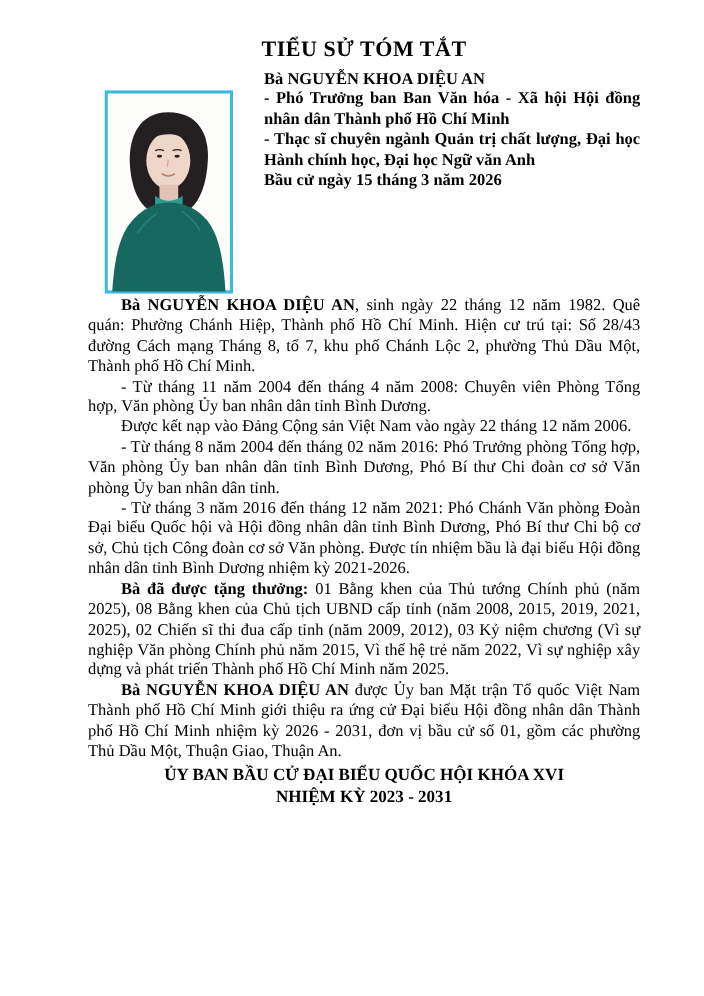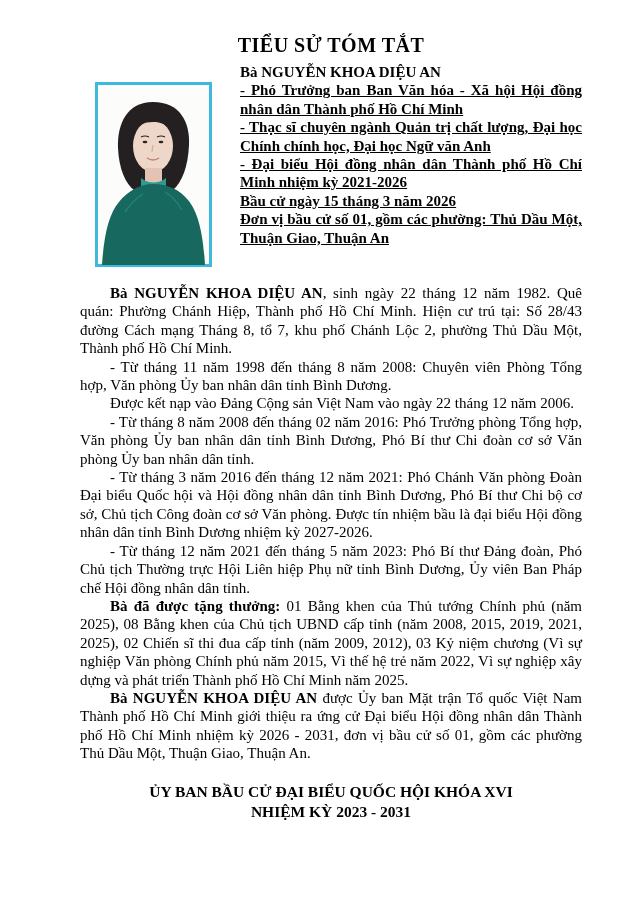--- a/index.html
+++ b/index.html
@@ -10,28 +10,28 @@
   }
   .title {
     margin:0 0 6px 0; font-size:20px; font-weight:bold;
     text-align:center; letter-spacing:0.5px;
   }
   .top { display:flex; align-items:flex-start; }
   .photo-wrap { flex:0 0 auto; margin:19px 28px 0 15px; line-height:0; }
   .info-col { flex:1 1 auto; min-width:0; }
   .info-col p { margin:0; font-weight:bold; font-size:15px; line-height:18.4px; }
   .name { text-align:left; }
-  .info-line { text-align:justify;text-decoration:underline; }
-  .body-block { margin-top:17px; }
+  .info-line { text-align:justify; }
+  .body-block { margin-top:2px; }
   .para {
     margin:0; font-size:15px; line-height:18.4px;
     text-align:justify; text-indent:30px;
   }
   .bold { font-weight:bold; }
-  .footer { margin-top:19px; text-align:center; font-weight:bold; }
+  .footer { margin-top:3px; text-align:center; font-weight:bold; }
   .footer p { margin:0; font-size:15.5px; line-height:20px; }
 </style>
 </head>
 <body>
 
 <div class="doc">
 
   <h1 class="title">TIỂU SỬ TÓM TẮT</h1>
 
   <div class="top">
@@ -53,36 +53,33 @@
         <rect x="50" y="86" width="17" height="22" fill="#e3c4b4"></rect>
         <path d="M46 96 C54 102 63 102 71 96 L71 105 C63 111 54 111 46 105 Z" fill="#2e9a90"></path>
         <path d="M58 102 C44 102 32 110 24 120 C14 132 9 152 7 183 L110 183 C108 150 103 130 93 118 C85 108 73 102 58 102 Z" fill="#17685e"></path>
         <path d="M30 130 Q38 118 48 112 M87 128 Q80 116 70 110" stroke="#2e9a90" stroke-width="1.4" fill="none" opacity="0.55"></path>
       </svg>
     </div>
 
     <div class="info-col">
       <p class="name">Bà NGUYỄN KHOA DIỆU AN</p>
       <p class="info-line">- Phó Trưởng ban Ban Văn hóa - Xã hội Hội đồng nhân dân Thành phố Hồ Chí Minh</p>
-      <p class="info-line">- Thạc sĩ chuyên ngành Quản trị chất lượng, Đại học Chính chính học, Đại học Ngữ văn Anh</p>
-      <p class="info-line">- Đại biểu Hội đồng nhân dân Thành phố Hồ Chí Minh nhiệm kỳ 2021-2026</p>
+      <p class="info-line">- Thạc sĩ chuyên ngành Quản trị chất lượng, Đại học Hành chính học, Đại học Ngữ văn Anh</p>
       <p class="info-line">Bầu cử ngày 15 tháng 3 năm 2026</p>
-      <p class="info-line">Đơn vị bầu cử số 01, gồm các phường: Thủ Dầu Một, Thuận Giao, Thuận An</p>
     </div>
   </div>
 
   <div class="body-block">
     <p class="para"><span class="bold">Bà NGUYỄN KHOA DIỆU AN</span><span>, sinh ngày 22 tháng 12 năm 1982. Quê quán: Phường Chánh Hiệp, Thành phố Hồ Chí Minh. Hiện cư trú tại: Số 28/43 đường Cách mạng Tháng 8, tổ 7, khu phố Chánh Lộc 2, phường Thủ Dầu Một, Thành phố Hồ Chí Minh.</span></p>
 
 
-    <p class="para">- Từ tháng 11 năm 1998 đến tháng 8 năm 2008: Chuyên viên Phòng Tổng hợp, Văn phòng Ủy ban nhân dân tỉnh Bình Dương.</p>
+    <p class="para">- Từ tháng 11 năm 2004 đến tháng 4 năm 2008: Chuyên viên Phòng Tổng hợp, Văn phòng Ủy ban nhân dân tỉnh Bình Dương.</p>
     <p class="para">Được kết nạp vào Đảng Cộng sản Việt Nam vào ngày 22 tháng 12 năm 2006.</p>
-    <p class="para">- Từ tháng 8 năm 2008 đến tháng 02 năm 2016: Phó Trưởng phòng Tổng hợp, Văn phòng Ủy ban nhân dân tỉnh Bình Dương, Phó Bí thư Chi đoàn cơ sở Văn phòng Ủy ban nhân dân tỉnh.</p>
-    <p class="para">- Từ tháng 3 năm 2016 đến tháng 12 năm 2021: Phó Chánh Văn phòng Đoàn Đại biểu Quốc hội và Hội đồng nhân dân tỉnh Bình Dương, Phó Bí thư Chi bộ cơ sở, Chủ tịch Công đoàn cơ sở Văn phòng. Được tín nhiệm bầu là đại biểu Hội đồng nhân dân tỉnh Bình Dương nhiệm kỳ 2027-2026.</p>
-    <p class="para">- Từ tháng 12 năm 2021 đến tháng 5 năm 2023: Phó Bí thư Đảng đoàn, Phó Chủ tịch Thường trực Hội Liên hiệp Phụ nữ tỉnh Bình Dương, Ủy viên Ban Pháp chế Hội đồng nhân dân tỉnh.</p>
+    <p class="para">- Từ tháng 8 năm 2004 đến tháng 02 năm 2016: Phó Trưởng phòng Tổng hợp, Văn phòng Ủy ban nhân dân tỉnh Bình Dương, Phó Bí thư Chi đoàn cơ sở Văn phòng Ủy ban nhân dân tỉnh.</p>
+    <p class="para">- Từ tháng 3 năm 2016 đến tháng 12 năm 2021: Phó Chánh Văn phòng Đoàn Đại biểu Quốc hội và Hội đồng nhân dân tỉnh Bình Dương, Phó Bí thư Chi bộ cơ sở, Chủ tịch Công đoàn cơ sở Văn phòng. Được tín nhiệm bầu là đại biểu Hội đồng nhân dân tỉnh Bình Dương nhiệm kỳ 2021-2026.</p>
 
     <p class="para"><span class="bold">Bà đã được tặng thưởng:</span><span> 01 Bằng khen của Thủ tướng Chính phủ (năm 2025), 08 Bằng khen của Chủ tịch UBND cấp tỉnh (năm 2008, 2015, 2019, 2021, 2025), 02 Chiến sĩ thi đua cấp tỉnh (năm 2009, 2012), 03 Kỷ niệm chương (Vì sự nghiệp Văn phòng Chính phủ năm 2015, Vì thế hệ trẻ năm 2022, Vì sự nghiệp xây dựng và phát triển Thành phố Hồ Chí Minh năm 2025.</span></p>
 
     <p class="para"><span class="bold">Bà NGUYỄN KHOA DIỆU AN</span><span> được Ủy ban Mặt trận Tổ quốc Việt Nam Thành phố Hồ Chí Minh giới thiệu ra ứng cử Đại biểu Hội đồng nhân dân Thành phố Hồ Chí Minh nhiệm kỳ 2026 - 2031, đơn vị bầu cử số 01, gồm các phường Thủ Dầu Một, Thuận Giao, Thuận An.</span></p>
   </div>
 
   <div class="footer">
     <p>ỦY BAN BẦU CỬ ĐẠI BIỂU QUỐC HỘI KHÓA XVI</p>
     <p>NHIỆM KỲ 2023 - 2031</p>
   </div>

